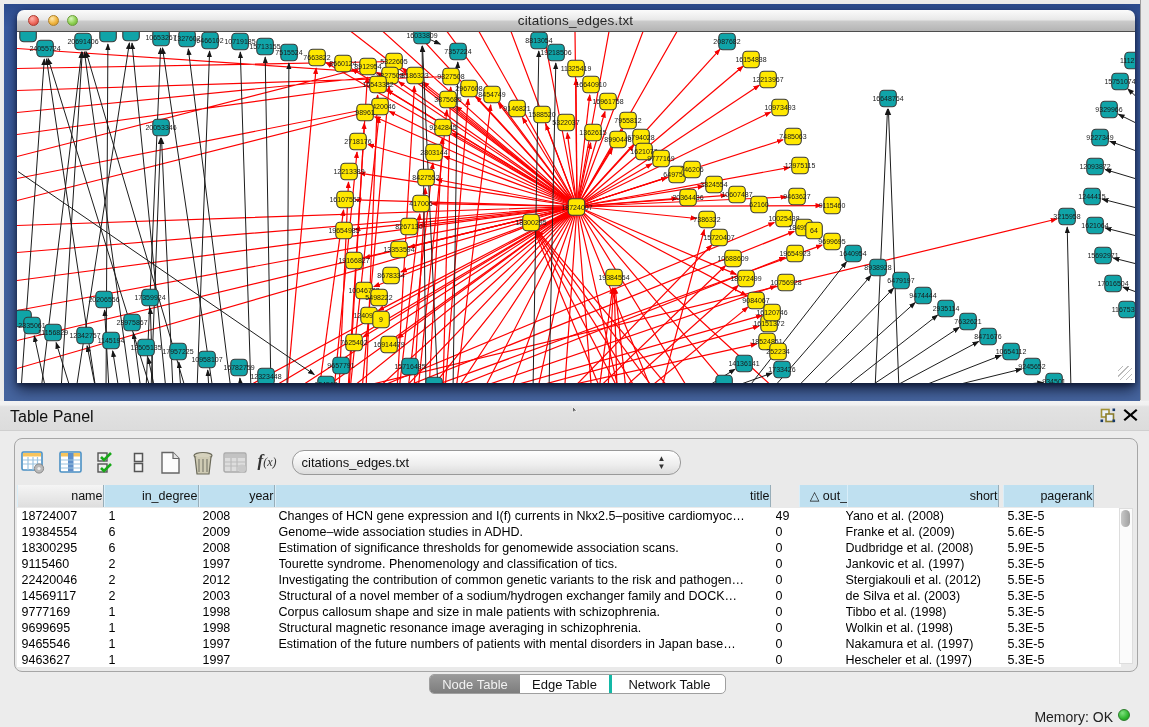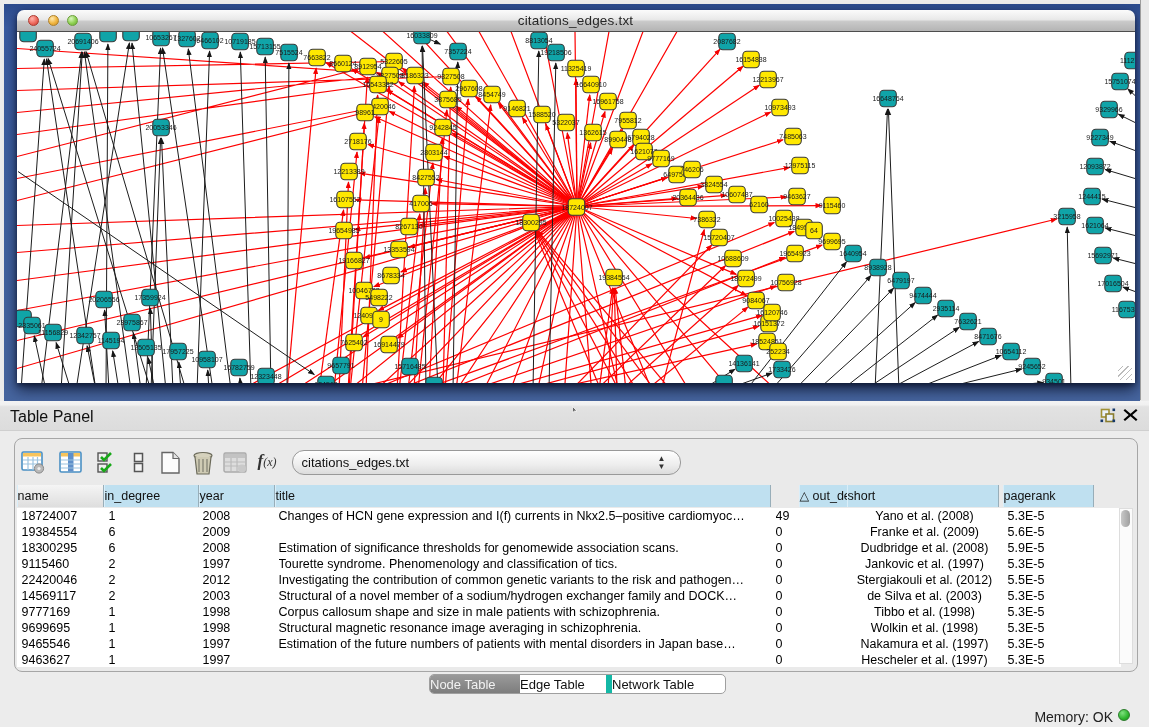--- a/index.html
+++ b/index.html
@@ -9,29 +9,29 @@
 #title{position:absolute;width:100%;text-align:center;top:3px;font-size:13.5px;color:#262626;letter-spacing:.2px}
 #gfx{position:absolute;left:0;top:21.5px;width:1118px;height:351px;background:#fff;overflow:hidden}
 #grip{position:absolute;right:3px;bottom:3px;width:14px;height:14px;background:repeating-linear-gradient(135deg,transparent 0 3px,#bbb 3px 4px)}
 #rightstrip{position:absolute;right:0;top:0;width:9px;height:400px;background:#e9e9e9;border-left:1px solid #9d9d9d}
 #panelbar{position:absolute;left:0;top:400.5px;width:1149px;height:30.5px;background:linear-gradient(180deg,#f3f3f3 0%,#f0f0f0 13%,#e2e2e2 20%,#dcdcdc 100%);border-bottom:1px solid #cfcfcf}
 #panelbar span{position:absolute;left:10px;top:7px;font-size:16px;color:#111}
 #container{position:absolute;left:13.5px;top:438px;width:1124px;height:234px;background:#eaeaea;border:1.5px solid #a6a6a6;border-radius:8px}
 #combo{position:absolute;left:277px;top:11px;width:389px;height:25px;background:linear-gradient(180deg,#ffffff,#ededed 60%,#dcdcdc);border:1px solid #999;border-radius:12px;font-size:13px;color:#111;line-height:24px;padding-left:9px}
 #combo .ar{position:absolute;right:14px;top:4px;font-size:8px;color:#333;line-height:8px}
 #thead{position:absolute;left:2px;top:44.5px;height:23px;border-top:1px solid #8c8c8c;border-bottom:1px solid #8c8c8c;font-size:12.5px;color:#111}
-#thead .th{position:absolute;top:0;height:22px;line-height:22px;text-align:left;background:#bfe0f0;border-right:1px solid #98aeb9;border-left:1px solid #d9eef9}
+#thead .th{position:absolute;top:0;height:22px;line-height:22px;text-align:right;background:#bfe0f0;border-right:1px solid #98aeb9;border-left:1px solid #d9eef9}
 #tbody{position:absolute;left:2px;top:69px;width:1104px;height:159px;background:#fff;font-size:12.5px;color:#000}
 .tr{position:relative;height:16px;line-height:16px;white-space:nowrap}
 .tr div{position:absolute;overflow:hidden}
-.c0{left:5px;width:85px}.c1{left:92px;width:80px}.c2{left:186px;width:70px}.c3{left:262px;width:490px}.c4{left:759px;width:70px}.c5{left:829px;width:158px;text-align:center}.c6{left:991px;width:80px}
+.c0{left:5px;width:85px}.c1{left:92px;width:80px}.c2{left:186px;width:70px}.c3{left:262px;width:490px}.c4{left:759px;width:70px}.c5{left:829px;width:158px;}.c6{left:991px;width:80px}
 #vsb{position:absolute;right:4px;top:69px;width:14px;height:156px;background:#fbfbfb;border:1px solid #ddd}
 #vsb .thumb{position:absolute;left:1.5px;top:1px;width:9px;height:17px;border-radius:5px;background:linear-gradient(90deg,#c8c8c8,#9f9f9f)}
 #tabs{position:absolute;left:429px;top:673.5px;width:297px;height:20.5px;border:1px solid #9f9f9f;border-radius:5px;background:#fff;font-size:13px}
-#tabs div{position:absolute;top:0;height:100%;line-height:19px;color:#111}
+#tabs div{position:absolute;top:0;height:100%;text-align:center;line-height:19px;color:#111}
 #mem{position:absolute;right:36px;top:709px;font-size:14px;color:#222}
 #memdot{position:absolute;right:19px;top:708.5px;width:12px;height:12px;border-radius:50%;background:radial-gradient(circle at 35% 30%,#7fe07f,#2eb52e 60%,#1d8f1d);border:1px solid #2a7c2a}
 .icon{position:absolute;top:12px}
 #cursor{position:absolute;left:572px;top:399px}
 </style></head>
 <body>
 <div id="desk">
  <div id="win">
   <div id="tbar">
     <div class="tl" style="left:11.5px;background:radial-gradient(circle at 35% 30%,#ffb3ac,#ee6a5e 55%,#c33b31);border:1px solid #ad3a30"></div>
@@ -547,20 +547,21 @@
         <div class="c2">2008</div>
         <div class="c3">Changes of HCN gene expression and I(f) currents in Nkx2.5–positive cardiomyoc…</div>
         <div class="c4">49</div>
         <div class="c5">Yano et al. (2008)</div>
         <div class="c6">5.3E-5</div>
       </div>
 <div class="tr">
         <div class="c0">19384554</div>
         <div class="c1">6</div>
         <div class="c2">2009</div>
+        <div class="c3">Genome–wide association studies in ADHD.</div>
         <div class="c4">0</div>
         <div class="c5">Franke et al. (2009)</div>
         <div class="c6">5.6E-5</div>
       </div>
 <div class="tr">
         <div class="c0">18300295</div>
         <div class="c1">6</div>
         <div class="c2">2008</div>
         <div class="c3">Estimation of significance thresholds for genomewide association scans.</div>
         <div class="c4">0</div>
@@ -629,17 +630,17 @@
         <div class="c5">Hescheler et al. (1997)</div>
         <div class="c6">5.3E-5</div>
       </div>
   </div>
   <div id="vsb">
       <div class="thumb"></div>
     </div>
 </div>
 <div id="tabs">
   <div style="left:0;width:90px;background:linear-gradient(180deg,#9a9a9a,#7d7d7d);border-radius:4px 0 0 4px;color:#f2f2f2">Node Table</div>
-  <div style="left:90px;width:92px;border-right:6px solid #14b8a6">Edge Table</div>
+  <div style="left:90px;width:92px;border-right:3px solid #14b8a6">Edge Table</div>
   <div style="left:182px;width:115px">Network Table</div>
 </div>
 <div id="mem">Memory: OK</div>
 <div id="memdot"></div>
 
 </body></html>

